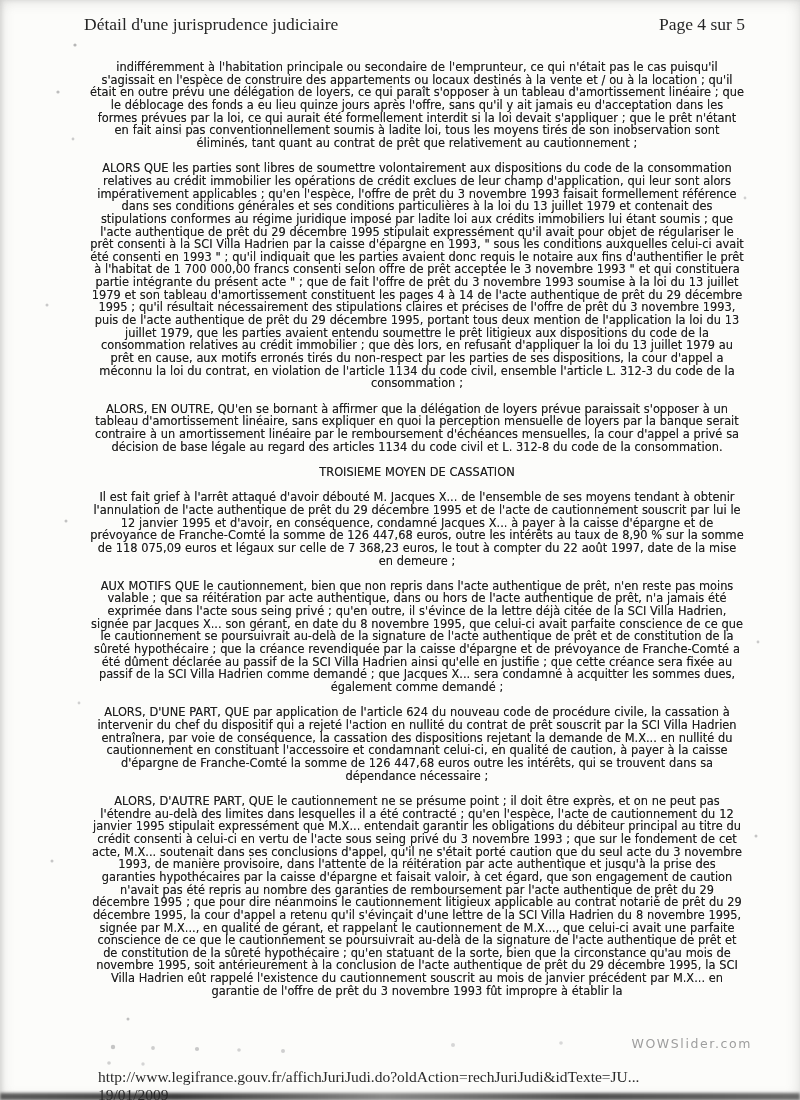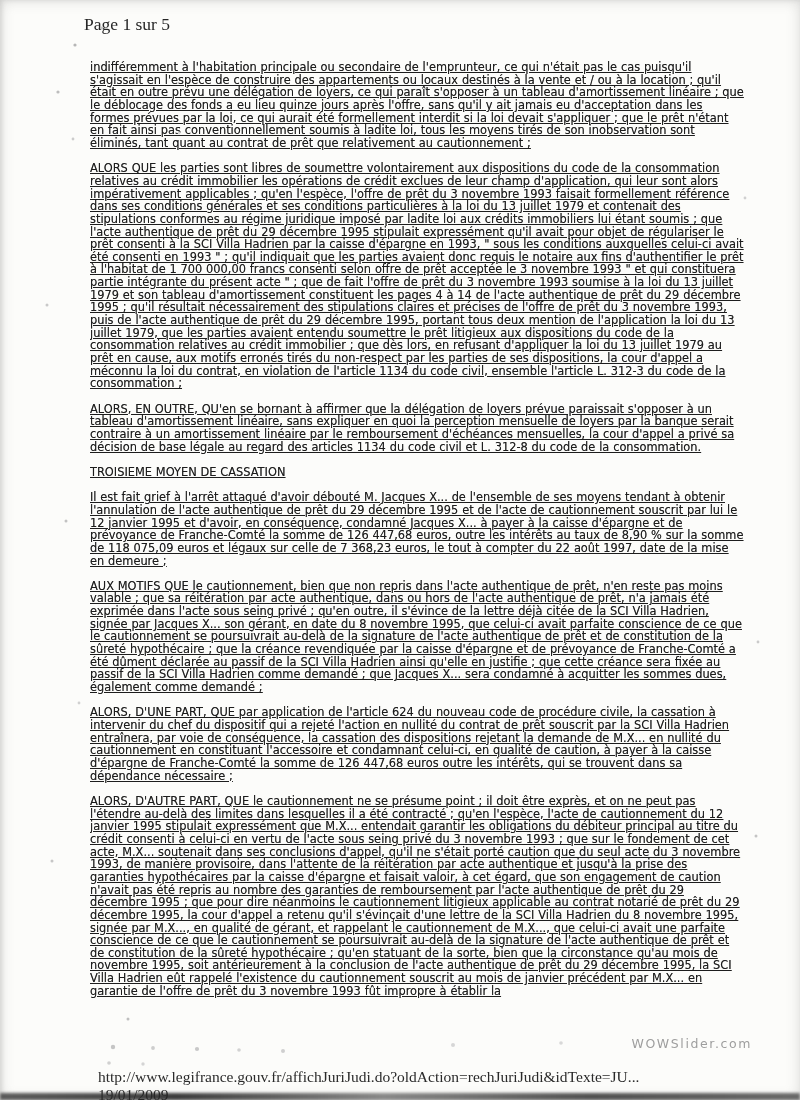--- a/index.html
+++ b/index.html
@@ -36,23 +36,22 @@
     width: 654px;
     height: 990px;
     overflow: hidden;
     color: #1d1d1d;
     font-size: 11.4px;
     line-height: 12.65px;
     text-shadow: 0 0 0.35px rgba(30,30,30,0.55);
   }
   .doc-body p {
     margin: 0 0 12.65px 0;
-    text-align: left;
+    text-align: center;
     word-spacing: 0.2px;
-    text-decoration: underline;
   }
 
   
   .page-footer {
     position: absolute;
     top: 1068px;
     left: 98px;
     right: 50px;
     display: flex;
     justify-content: space-between;
@@ -120,21 +119,22 @@
       452px 1044px 0 1px #d6d6d6,
       560px 1042px 0 0.8px #d8d8d8;
     z-index: 3;
     pointer-events: none;
   }
 </style>
 </head>
 <body>
 
 <div class="page-header">
-  <span>Page 1 sur 5</span>
+  <span>Détail d'une jurisprudence judiciaire</span>
+  <span>Page 4 sur 5</span>
 </div>
 
 <div class="doc-body">
   <p>indifféremment à l'habitation principale ou secondaire de l'emprunteur, ce qui n'était pas le cas puisqu'il s'agissait en l'espèce de construire des appartements ou locaux destinés à la vente et / ou à la location ; qu'il était en outre prévu une délégation de loyers, ce qui paraît s'opposer à un tableau d'amortissement linéaire ; que le déblocage des fonds a eu lieu quinze jours après l'offre, sans qu'il y ait jamais eu d'acceptation dans les formes prévues par la loi, ce qui aurait été formellement interdit si la loi devait s'appliquer ; que le prêt n'étant en fait ainsi pas conventionnellement soumis à ladite loi, tous les moyens tirés de son inobservation sont éliminés, tant quant au contrat de prêt que relativement au cautionnement ;</p>
   <p>ALORS QUE les parties sont libres de soumettre volontairement aux dispositions du code de la consommation relatives au crédit immobilier les opérations de crédit exclues de leur champ d'application, qui leur sont alors impérativement applicables ; qu'en l'espèce, l'offre de prêt du 3 novembre 1993 faisait formellement référence dans ses conditions générales et ses conditions particulières à la loi du 13 juillet 1979 et contenait des stipulations conformes au régime juridique imposé par ladite loi aux crédits immobiliers lui étant soumis ; que l'acte authentique de prêt du 29 décembre 1995 stipulait expressément qu'il avait pour objet de régulariser le prêt consenti à la SCI Villa Hadrien par la caisse d'épargne en 1993, " sous les conditions auxquelles celui-ci avait été consenti en 1993 " ; qu'il indiquait que les parties avaient donc requis le notaire aux fins d'authentifier le prêt à l'habitat de 1 700 000,00 francs consenti selon offre de prêt acceptée le 3 novembre 1993 " et qui constituera partie intégrante du présent acte " ; que de fait l'offre de prêt du 3 novembre 1993 soumise à la loi du 13 juillet 1979 et son tableau d'amortissement constituent les pages 4 à 14 de l'acte authentique de prêt du 29 décembre 1995 ; qu'il résultait nécessairement des stipulations claires et précises de l'offre de prêt du 3 novembre 1993, puis de l'acte authentique de prêt du 29 décembre 1995, portant tous deux mention de l'application la loi du 13 juillet 1979, que les parties avaient entendu soumettre le prêt litigieux aux dispositions du code de la consommation relatives au crédit immobilier ; que dès lors, en refusant d'appliquer la loi du 13 juillet 1979 au prêt en cause, aux motifs erronés tirés du non-respect par les parties de ses dispositions, la cour d'appel a méconnu la loi du contrat, en violation de l'article 1134 du code civil, ensemble l'article L. 312-3 du code de la consommation ;</p>
   <p>ALORS, EN OUTRE, QU'en se bornant à affirmer que la délégation de loyers prévue paraissait s'opposer à un tableau d'amortissement linéaire, sans expliquer en quoi la perception mensuelle de loyers par la banque serait contraire à un amortissement linéaire par le remboursement d'échéances mensuelles, la cour d'appel a privé sa décision de base légale au regard des articles 1134 du code civil et L. 312-8 du code de la consommation.</p>
   <p>TROISIEME MOYEN DE CASSATION</p>
   <p>Il est fait grief à l'arrêt attaqué d'avoir débouté M. Jacques X... de l'ensemble de ses moyens tendant à obtenir l'annulation de l'acte authentique de prêt du 29 décembre 1995 et de l'acte de cautionnement souscrit par lui le 12 janvier 1995 et d'avoir, en conséquence, condamné Jacques X... à payer à la caisse d'épargne et de prévoyance de Franche-Comté la somme de 126 447,68 euros, outre les intérêts au taux de 8,90 % sur la somme de 118 075,09 euros et légaux sur celle de 7 368,23 euros, le tout à compter du 22 août 1997, date de la mise en demeure ;</p>
   <p>AUX MOTIFS QUE le cautionnement, bien que non repris dans l'acte authentique de prêt, n'en reste pas moins valable ; que sa réitération par acte authentique, dans ou hors de l'acte authentique de prêt, n'a jamais été exprimée dans l'acte sous seing privé ; qu'en outre, il s'évince de la lettre déjà citée de la SCI Villa Hadrien, signée par Jacques X... son gérant, en date du 8 novembre 1995, que celui-ci avait parfaite conscience de ce que le cautionnement se poursuivrait au-delà de la signature de l'acte authentique de prêt et de constitution de la sûreté hypothécaire ; que la créance revendiquée par la caisse d'épargne et de prévoyance de Franche-Comté a été dûment déclarée au passif de la SCI Villa Hadrien ainsi qu'elle en justifie ; que cette créance sera fixée au passif de la SCI Villa Hadrien comme demandé ; que Jacques X... sera condamné à acquitter les sommes dues, également comme demandé ;</p>
   <p>ALORS, D'UNE PART, QUE par application de l'article 624 du nouveau code de procédure civile, la cassation à intervenir du chef du dispositif qui a rejeté l'action en nullité du contrat de prêt souscrit par la SCI Villa Hadrien entraînera, par voie de conséquence, la cassation des dispositions rejetant la demande de M.X... en nullité du cautionnement en constituant l'accessoire et condamnant celui-ci, en qualité de caution, à payer à la caisse d'épargne de Franche-Comté la somme de 126 447,68 euros outre les intérêts, qui se trouvent dans sa dépendance nécessaire ;</p>

